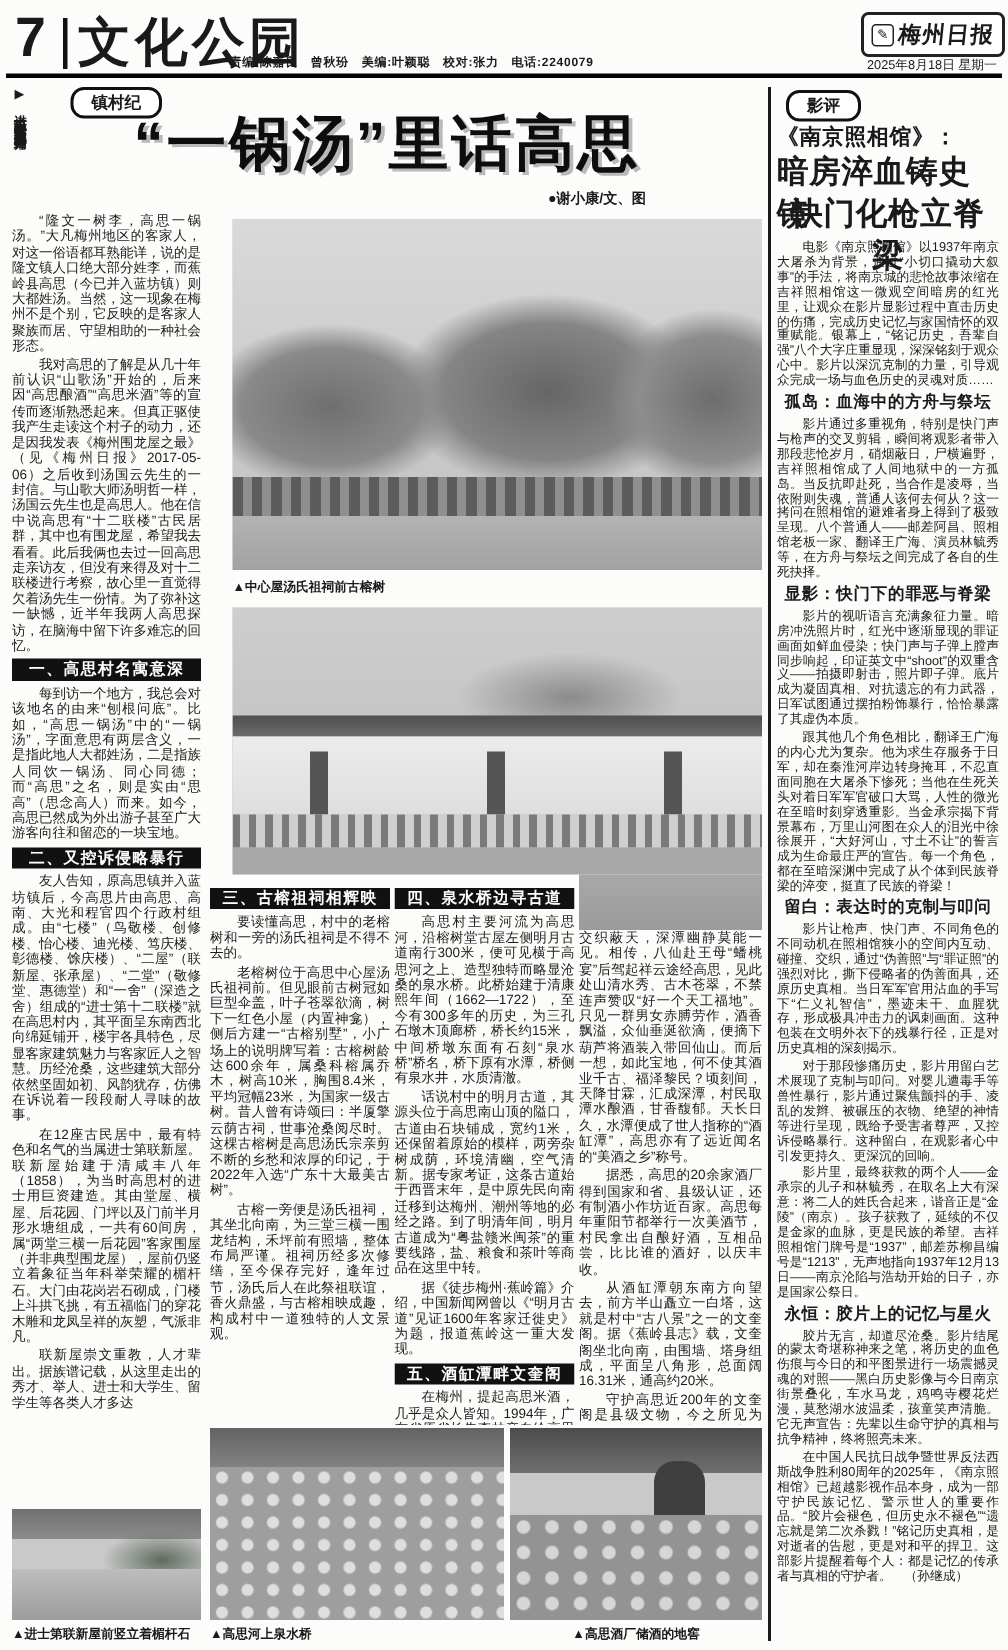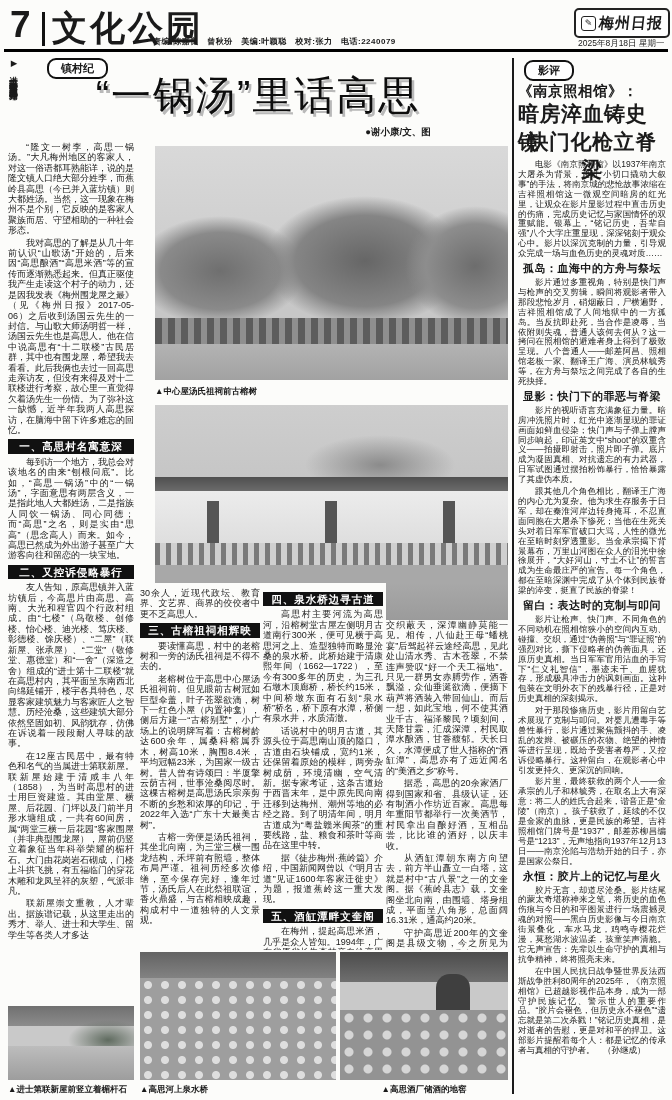--- a/index.html
+++ b/index.html
@@ -22,21 +22,21 @@
 
   
   .divider-v{position:absolute;left:512px;top:58px;width:2px;height:1036px;background:#1a1a1a;}
   .main{position:absolute;left:8px;top:58px;width:500px;height:1038px;}
   .review{position:absolute;left:518px;top:58px;width:148px;height:1038px;}
 
   .tagbox{display:inline-block;border:2px solid #111;border-radius:9px;padding:1px 12px;
           font-size:11px;font-weight:bold;background:#fff;}
   .m-tag{position:absolute;left:0;top:0;margin-left:39px;}
   .headline{position:absolute;left:20px;top:10px;width:460px;text-align:center;font-size:40px;
-            font-weight:400;letter-spacing:2px;color:#0d0d0d;text-shadow:2.5px 2.5px 0 #b9b9b9;}
+            font-weight:700;letter-spacing:2px;color:#0d0d0d;text-shadow:2.5px 2.5px 0 #b9b9b9;}
   .byline{position:absolute;left:300px;top:68px;width:180px;text-align:center;font-size:9.5px;font-weight:bold;}
 
   .col{position:absolute;overflow:hidden;font-size:9px;line-height:10.4px;text-align:justify;}
   .col p{margin:0 0 2px 0;text-indent:2em;}
   .col p.cont{text-indent:0;}
   .subbar{background:#111;color:#fff;font-size:10.5px;font-weight:bold;text-align:center;
           padding:2px 0;margin:4px 0 3px 0;letter-spacing:1px;}
   .col1{left:0;top:84px;width:126px;height:860px;}
   .col2{left:132px;top:530px;width:120px;height:362px;}
   .col3{left:255px;top:530px;width:120px;height:362px;}
@@ -155,21 +155,20 @@
       <div class="blob hill"></div>
       <div class="roof"></div>
       <div class="wallrow"></div>
       <div class="doors"></div>
       <div class="fence"></div>
       <div class="ground"></div>
     </div>
     <div class="photo ph-house-ext"></div>
 
     <div class="col col2">
-      <p class="cont">30余人，近现代政坛、教育界、文艺界、商界的佼佼者中更不乏高思人。</p>
       <div class="subbar">三、古榕祖祠相辉映</div>
       <p>要读懂高思，村中的老榕树和一旁的汤氏祖祠是不得不去的。</p>
       <p>老榕树位于高思中心屋汤氏祖祠前。但见眼前古树冠如巨型伞盖，叶子苍翠欲滴，树下一红色小屋（内置神龛），侧后方建一“古榕别墅”，小广场上的说明牌写着：古榕树龄达600余年，属桑科榕属乔木，树高10米，胸围8.4米，平均冠幅23米，为国家一级古树。昔人曾有诗颂曰：半厦擎云荫古祠，世事沧桑阅尽时。这棵古榕树是高思汤氏宗亲剪不断的乡愁和浓厚的印记，于2022年入选“广东十大最美古树”。</p>
       <p>古榕一旁便是汤氏祖祠，其坐北向南，为三堂三横一围龙结构，禾坪前有照墙，整体布局严谨。祖祠历经多次修缮，至今保存完好，逢年过节，汤氏后人在此祭祖联谊，香火鼎盛，与古榕相映成趣，构成村中一道独特的人文景观。</p>
     </div>
 
     <div class="col col3">
       <div class="subbar">四、泉水桥边寻古道</div>
       <p>高思村主要河流为高思河，沿榕树堂古屋左侧明月古道南行300米，便可见横于高思河之上、造型独特而略显沧桑的泉水桥。此桥始建于清康熙年间（1662—1722），至今有300多年的历史，为三孔石墩木顶廊桥，桥长约15米，中间桥墩东面有石刻“泉水桥”桥名，桥下原有水潭，桥侧有泉水井，水质清澈。</p>
       <p>话说村中的明月古道，其源头位于高思南山顶的隘口，古道由石块铺成，宽约1米，还保留着原始的模样，两旁杂树成荫，环境清幽，空气清新。据专家考证，这条古道始于西晋末年，是中原先民向南迁移到达梅州、潮州等地的必经之路。到了明清年间，明月古道成为“粤盐赣米闽茶”的重要线路，盐、粮食和茶叶等商品在这里中转。</p>

